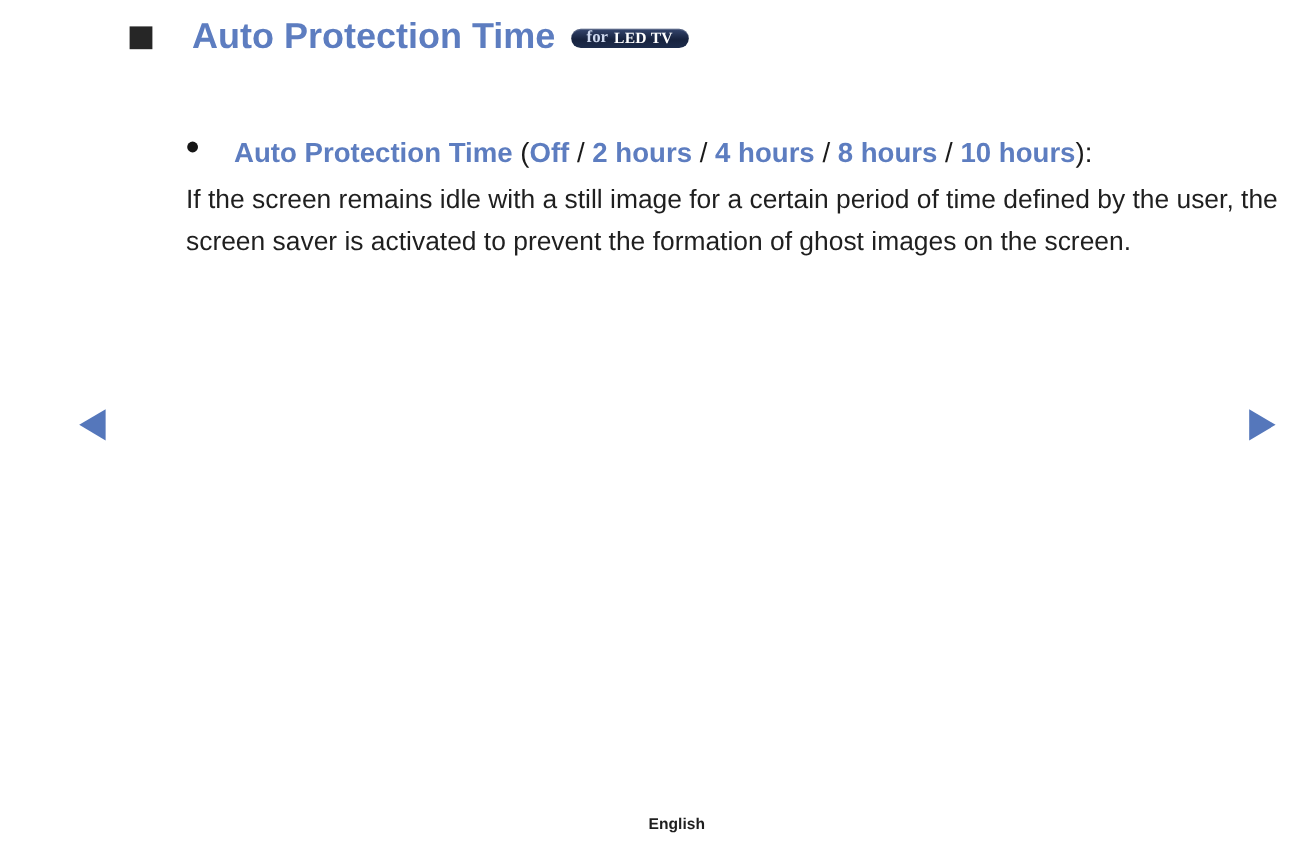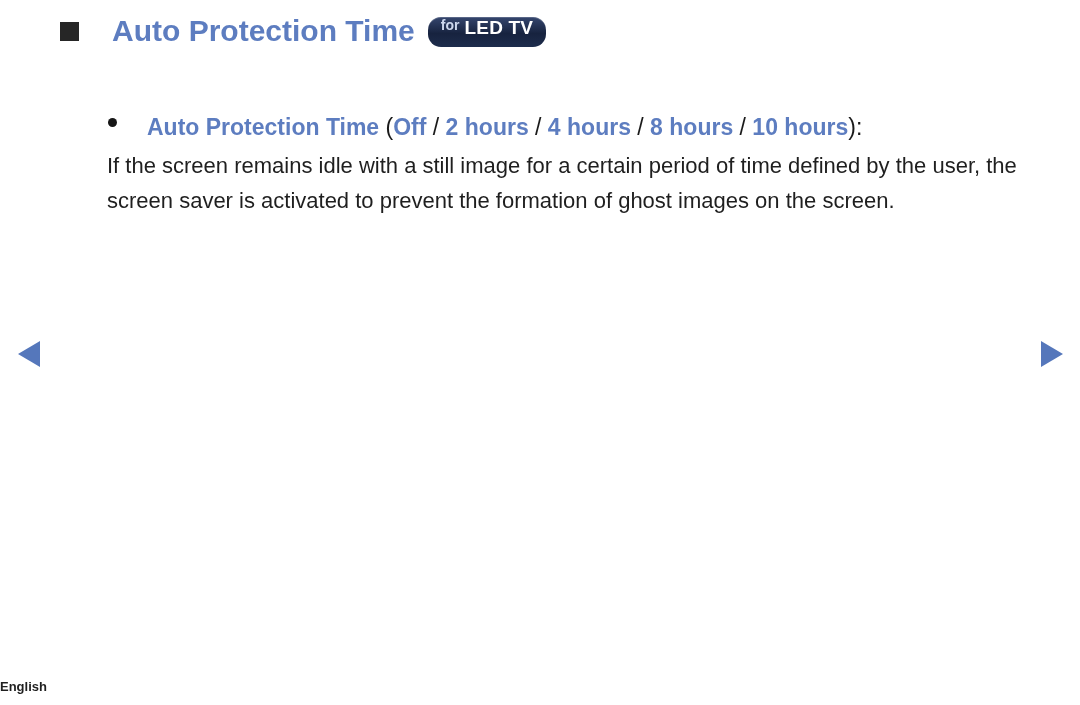--- a/index.html
+++ b/index.html
@@ -12,20 +12,21 @@
     height: 705px;
     position: relative;
     overflow: hidden;
     font-family: "Liberation Sans", sans-serif;
     -webkit-font-smoothing: antialiased;
   }
 
   .page {
     position: absolute;
     inset: 0;
+    margin-left: 48px;
   }
 
   
   .title-row {
     position: absolute;
     left: 60px;
     top: 12px;
     display: flex;
     align-items: center;
     height: 38px;
@@ -41,39 +42,41 @@
   .title-text {
     font-size: 30px;
     font-weight: bold;
     color: #5d7dc0;
     letter-spacing: 0px;
     line-height: 34px;
     white-space: nowrap;
   }
   .badge {
     display: inline-flex;
+    align-items: center;
     justify-content: center;
     margin-left: 13px;
-    height: 30px;
+    height: 16px;
     padding: 0 13px;
     border-radius: 13px;
     background: linear-gradient(180deg, #35466e 0%, #17233f 55%, #1d2c4c 100%);
     box-shadow: inset 0 1px 0 rgba(255,255,255,.18);
     white-space: nowrap;
     position: relative;
     top: 1px;
+    font-family: Liberation Serif, serif;
   }
   .badge-for {
     font-size: 14px;
     font-weight: bold;
     color: #cdd8ee;
     margin-right: 5px;
   }
   .badge-model {
-    font-size: 19px;
+    font-size: 13px;
     font-weight: bold;
     color: #ffffff;
     letter-spacing: .2px;
   }
 
   
   .menu-path {
     position: absolute;
     left: 104px;
     top: 61px;
@@ -175,20 +178,21 @@
     border-bottom: 13px solid transparent;
     border-left: 22px solid #5577bb;
   }
 
   
   .footer {
     position: absolute;
     left: 0;
     right: 0;
     top: 679px;
+    text-align: center;
     font-size: 13px;
     font-weight: bold;
     color: #1f1f1f;
   }
 </style>
 </head>
 <body>
 
 <div class="page">
 

